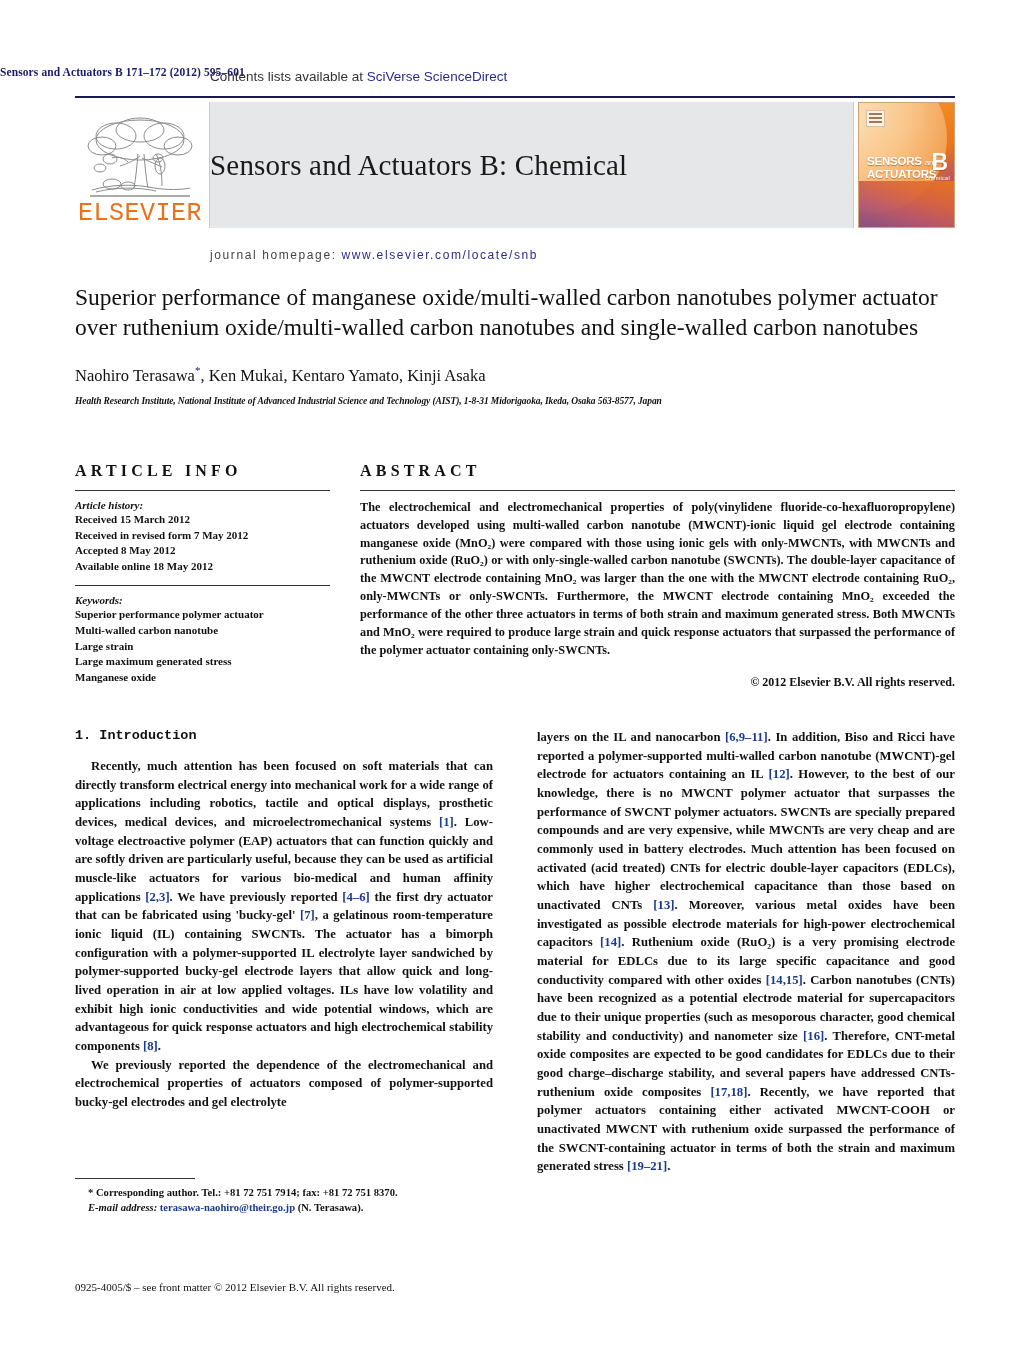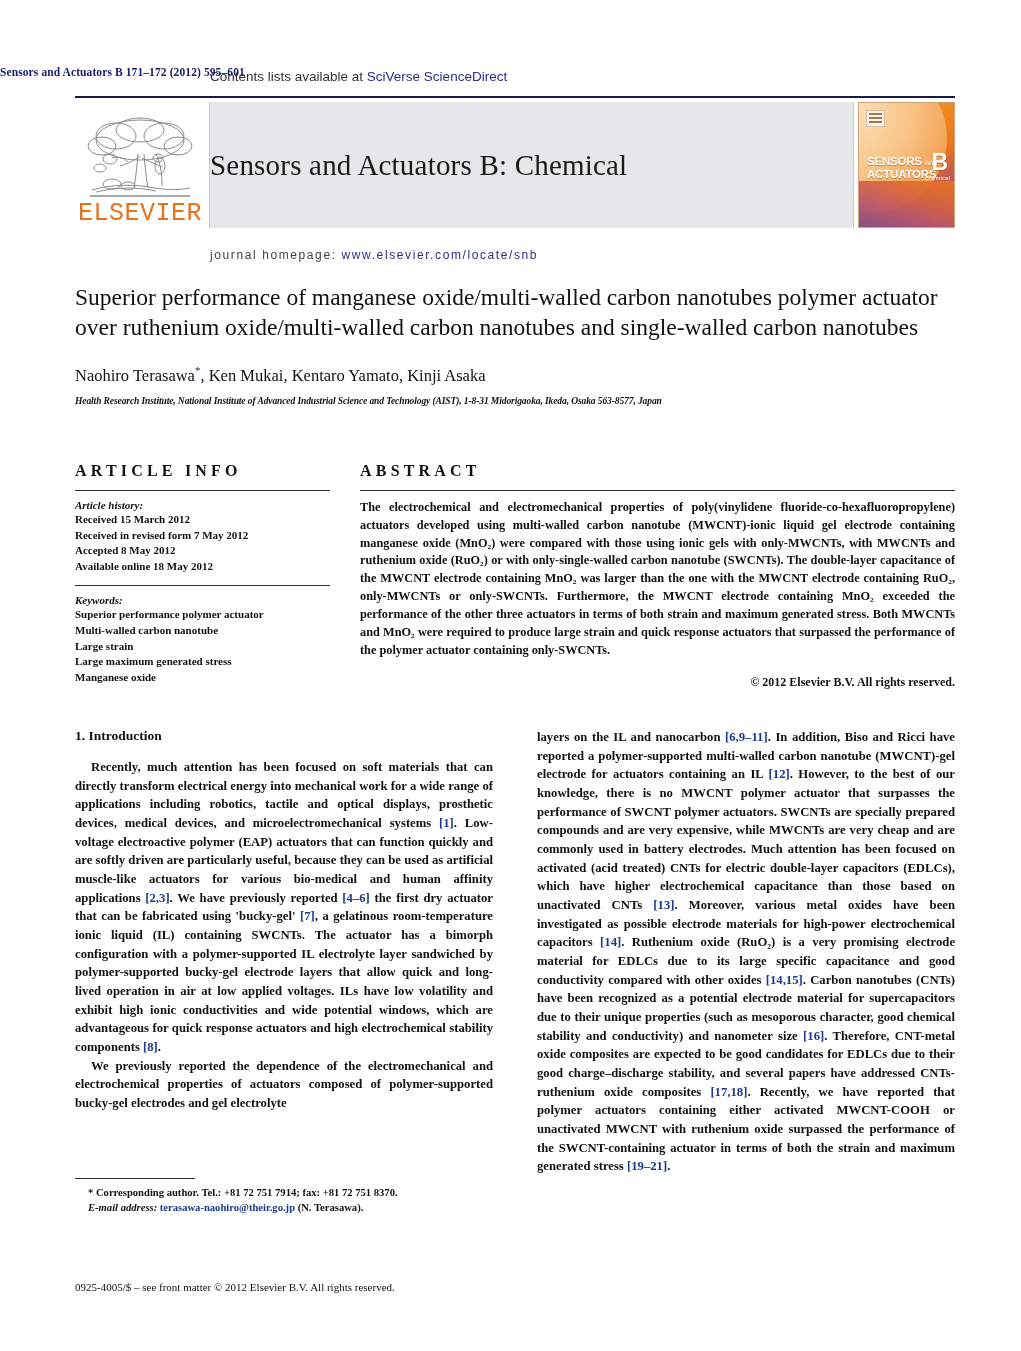--- a/index.html
+++ b/index.html
@@ -228,21 +228,21 @@
 
   
   .body-cols {
     position: absolute;
     top: 728px; left: 75px; width: 880px; height: 440px;
     display: flex;
   }
   .bcol { width: 418px; flex: 0 0 418px; }
   .bcol.right { margin-left: 44px; }
   .h2 {
-    font-family: Liberation Serif, serif;
+    font-family: Liberation Mono, monospace;
     font-weight: bold; font-size: 13.5px; color: #111;
     margin: 0 0 14px 0;
   }
   .para {
     font-family: "Liberation Serif", serif;
     font-weight: bold;
     font-size: 12.7px;
     line-height: 1.47;
     text-align: justify;
     color: #111;

